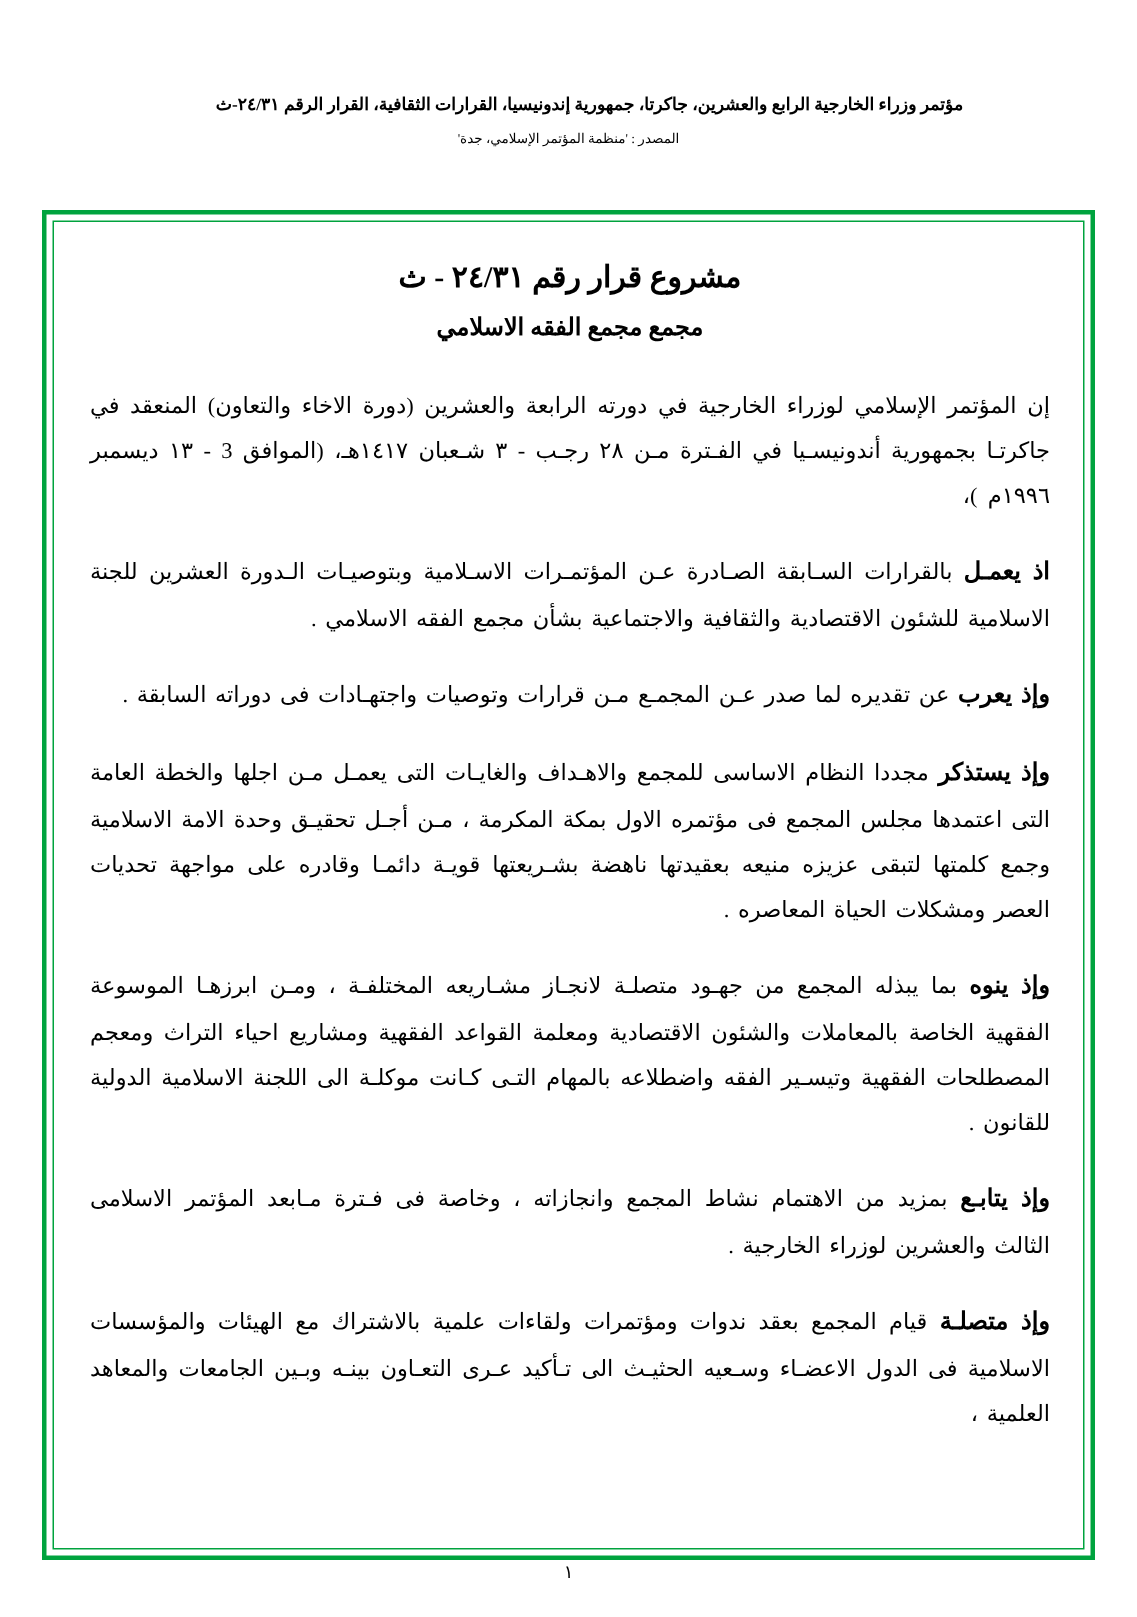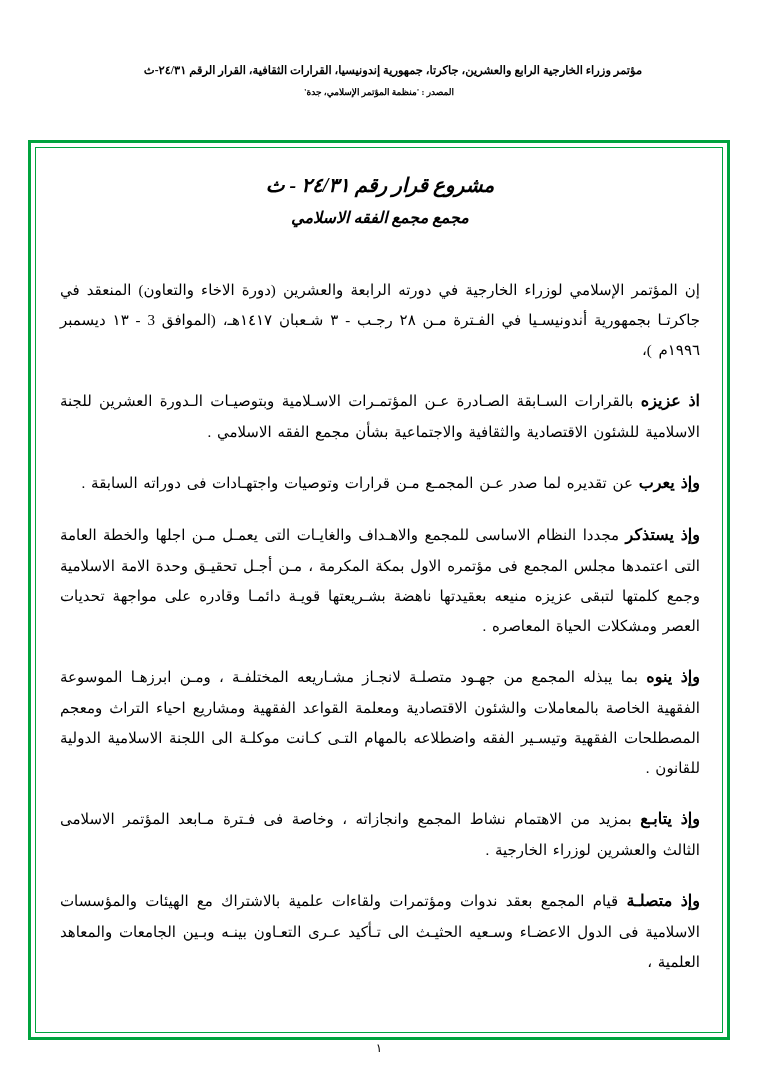--- a/index.html
+++ b/index.html
@@ -31,21 +31,21 @@
   .header-line {
     font-size: 11.5px;
     font-weight: bold;
     letter-spacing: 0px;
     direction: rtl;
     line-height: 1.4;
     padding-left: 28px;
   }
   .header-source {
     font-size: 9px;
-    font-weight: bold;
+    font-weight: normal;
     margin-top: 9px;
     direction: rtl;
   }
   
   .frame {
     position: absolute;
     top: 140px;
     left: 28px;
     width: 702px;
     height: 900px;
@@ -64,22 +64,21 @@
   .content {
     position: absolute;
     top: 170px;
     left: 60px;
     width: 640px;
     direction: rtl;
     text-align: right;
   }
   .title-block {
     text-align: center;
-    margin-bottom: 48px;
-    font-style: italic;
+    margin-bottom: 28px;
   }
   .title-main {
     font-size: 20px;
     font-weight: bold;
     letter-spacing: 1px;
     line-height: 1.5;
   }
   .title-sub {
     font-size: 16px;
     font-weight: bold;
@@ -128,21 +127,21 @@
   <div class="content">
 
     <div class="title-block">
       <div class="title-main">مشروع قرار رقم ٢٤/٣١ - ث</div>
       <div class="title-sub">مجمع مجمع الفقه الاسلامي</div>
     </div>
 
     <p class="para intro">إن المؤتمر الإسلامي لوزراء الخارجية في دورته الرابعة والعشرين  (دورة الاخاء والتعاون) المنعقد في جاكرتـا بجمهورية أندونيسـيا في الفـترة مـن ٢٨ رجـب  -  ٣  شـعبان  ١٤١٧هـ، (الموافق 3 - ١٣ ديسمبر ١٩٩٦م )،</p>
 
     <p class="para">
-      <span class="lead">اذ عزيزه</span><span> بالقرارات  السـابقة الصـادرة عـن المؤتمـرات الاسـلامية وبتوصيـات الـدورة العشرين للجنة الاسلامية للشئون الاقتصادية والثقافية والاجتماعية بشأن مجمع الفقه الاسلامي .</span>
+      <span class="lead">اذ يعمـل</span><span> بالقرارات  السـابقة الصـادرة عـن المؤتمـرات الاسـلامية وبتوصيـات الـدورة العشرين للجنة الاسلامية للشئون الاقتصادية والثقافية والاجتماعية بشأن مجمع الفقه الاسلامي .</span>
     </p>
 
     <p class="para">
       <span class="lead">وإذ يعرب</span><span> عن تقديره لما صدر عـن المجمـع مـن قرارات وتوصيات واجتهـادات فى دوراته السابقة .</span>
     </p>
 
     <p class="para">
       <span class="lead">وإذ يستذكر</span><span> مجددا النظام الاساسى للمجمع والاهـداف والغايـات التى يعمـل مـن اجلها والخطة العامة التى اعتمدها مجلس المجمع فى مؤتمره الاول بمكة المكرمة ، مـن أجـل تحقيـق وحدة الامة الاسلامية وجمع كلمتها لتبقى عزيزه منيعه بعقيدتها ناهضة بشـريعتها قويـة دائمـا وقادره على مواجهة تحديات العصر ومشكلات الحياة المعاصره .</span>
     </p>
 

